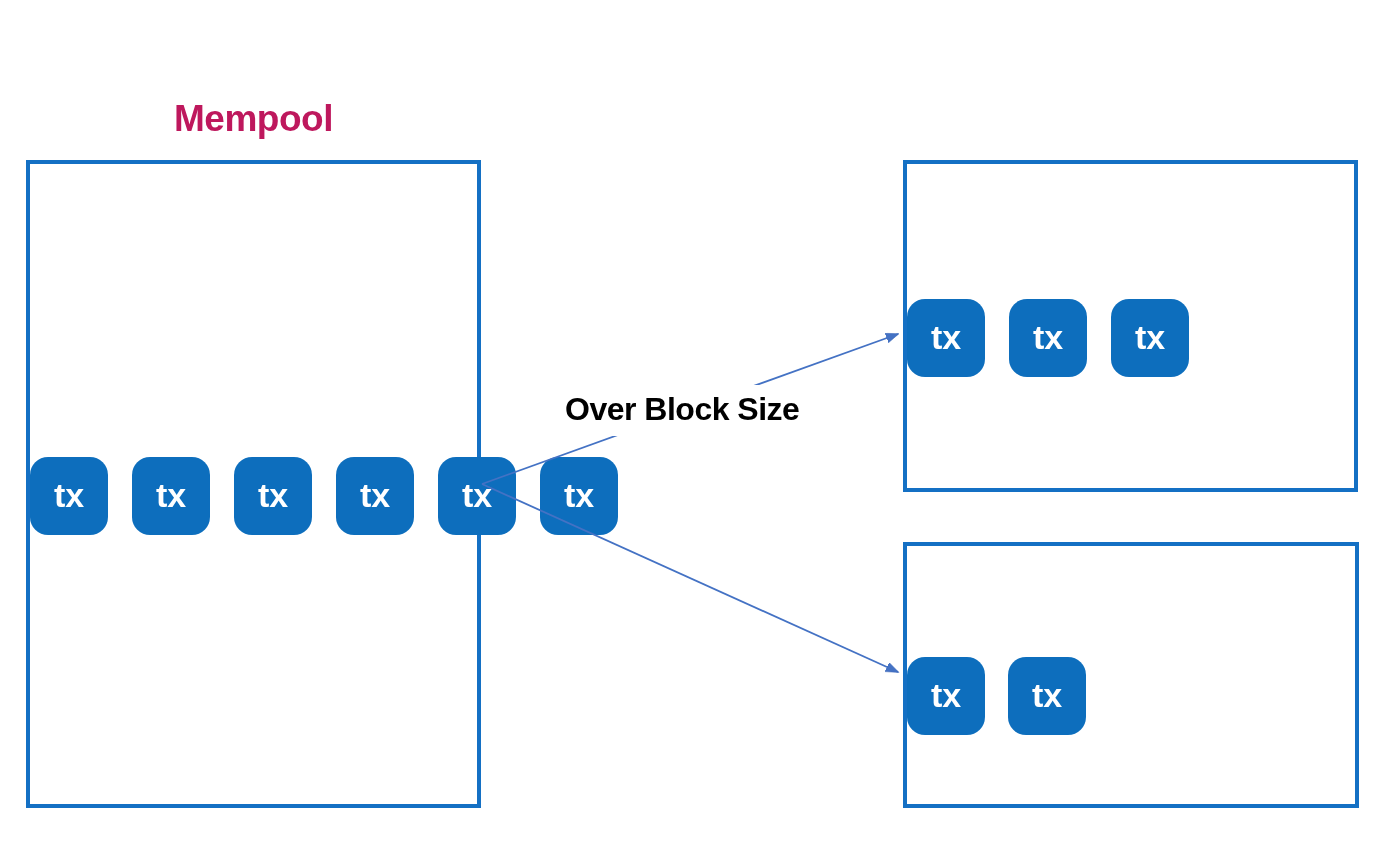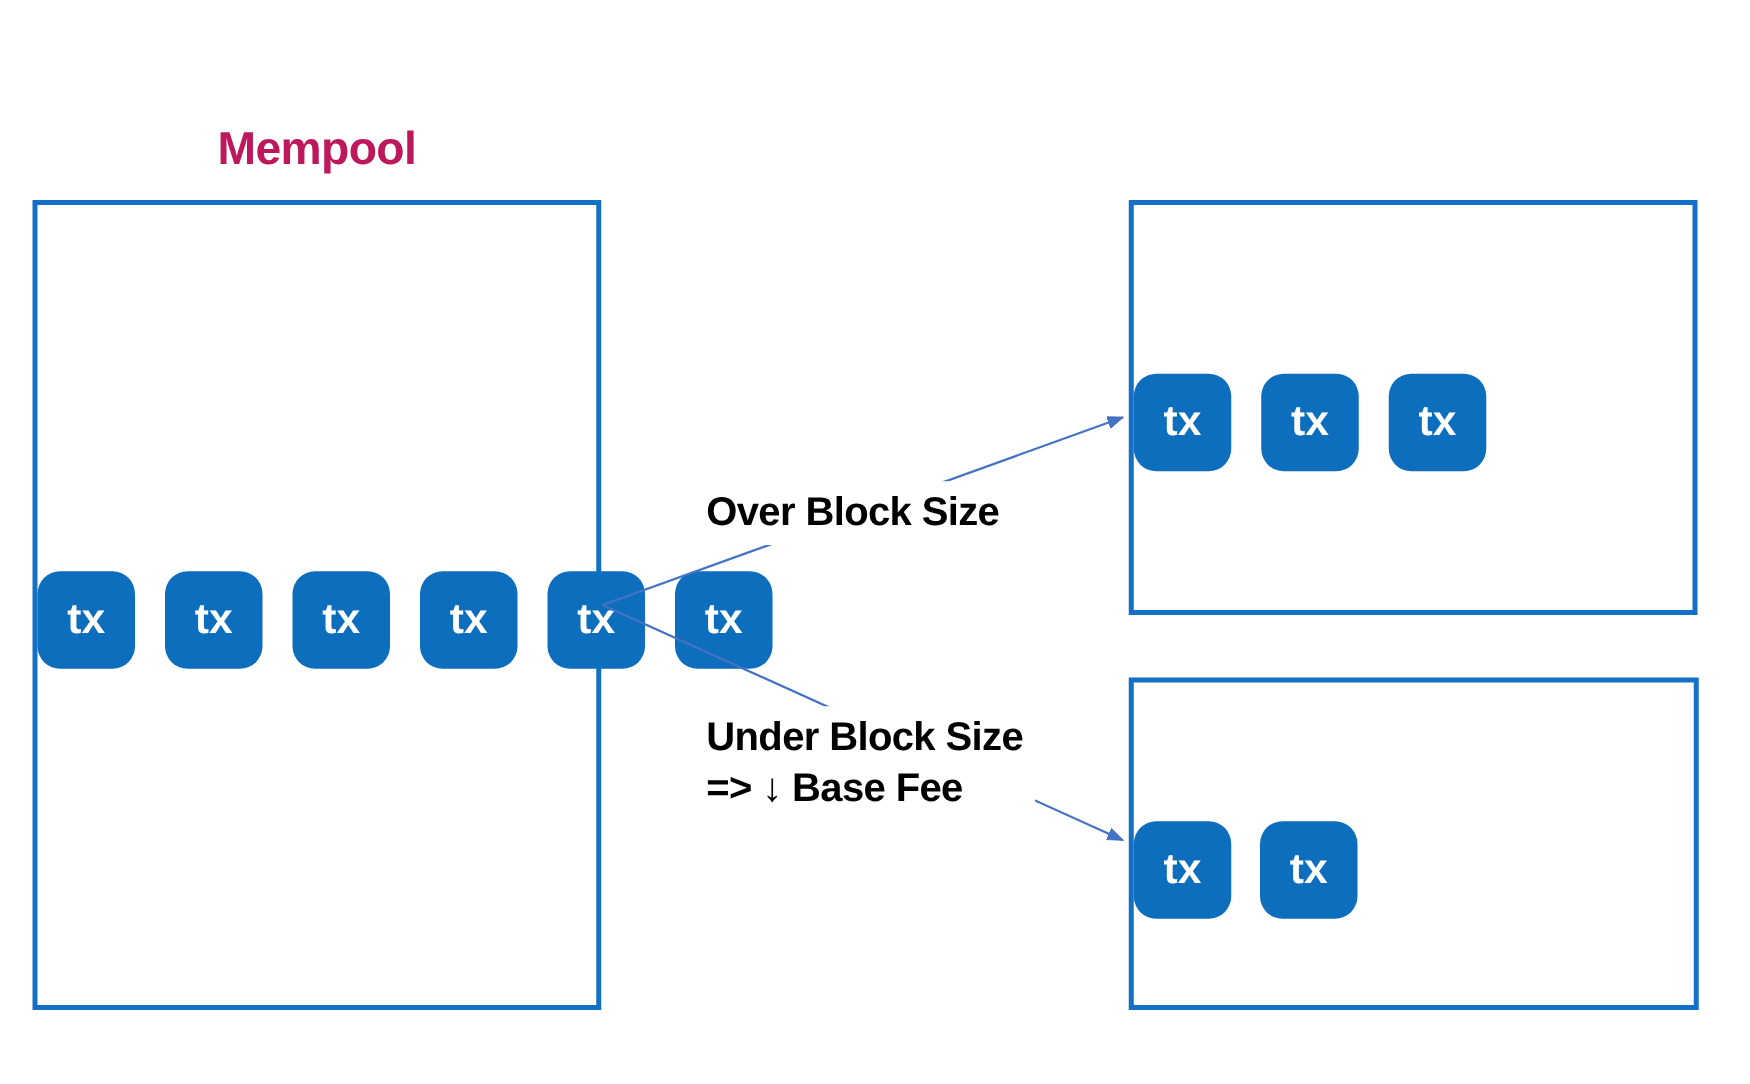--- a/index.html
+++ b/index.html
@@ -122,24 +122,20 @@
       </marker>
     </defs>
     <line x1="482" y1="484" x2="898" y2="334" stroke="#4472c4" stroke-width="1.8" marker-end="url(#arrowhead)"></line>
     <line x1="482" y1="484" x2="898" y2="672" stroke="#4472c4" stroke-width="1.8" marker-end="url(#arrowhead)"></line>
   </svg>
 
   <div class="label label-over">
     <div>Over Block Size</div>
   </div>
 
-  <div class="label label-under">
-    <div>Under Block Size</div>
-    <div>=&gt; ↓ Base Fee</div>
-  </div>
 
   <div class="box block-over">
     <div class="pill-stack">
         <div class="tx-pill">tx</div>
         <div class="tx-pill">tx</div>
         <div class="tx-pill">tx</div>
       </div>
   </div>
 
   <div class="box block-under">

